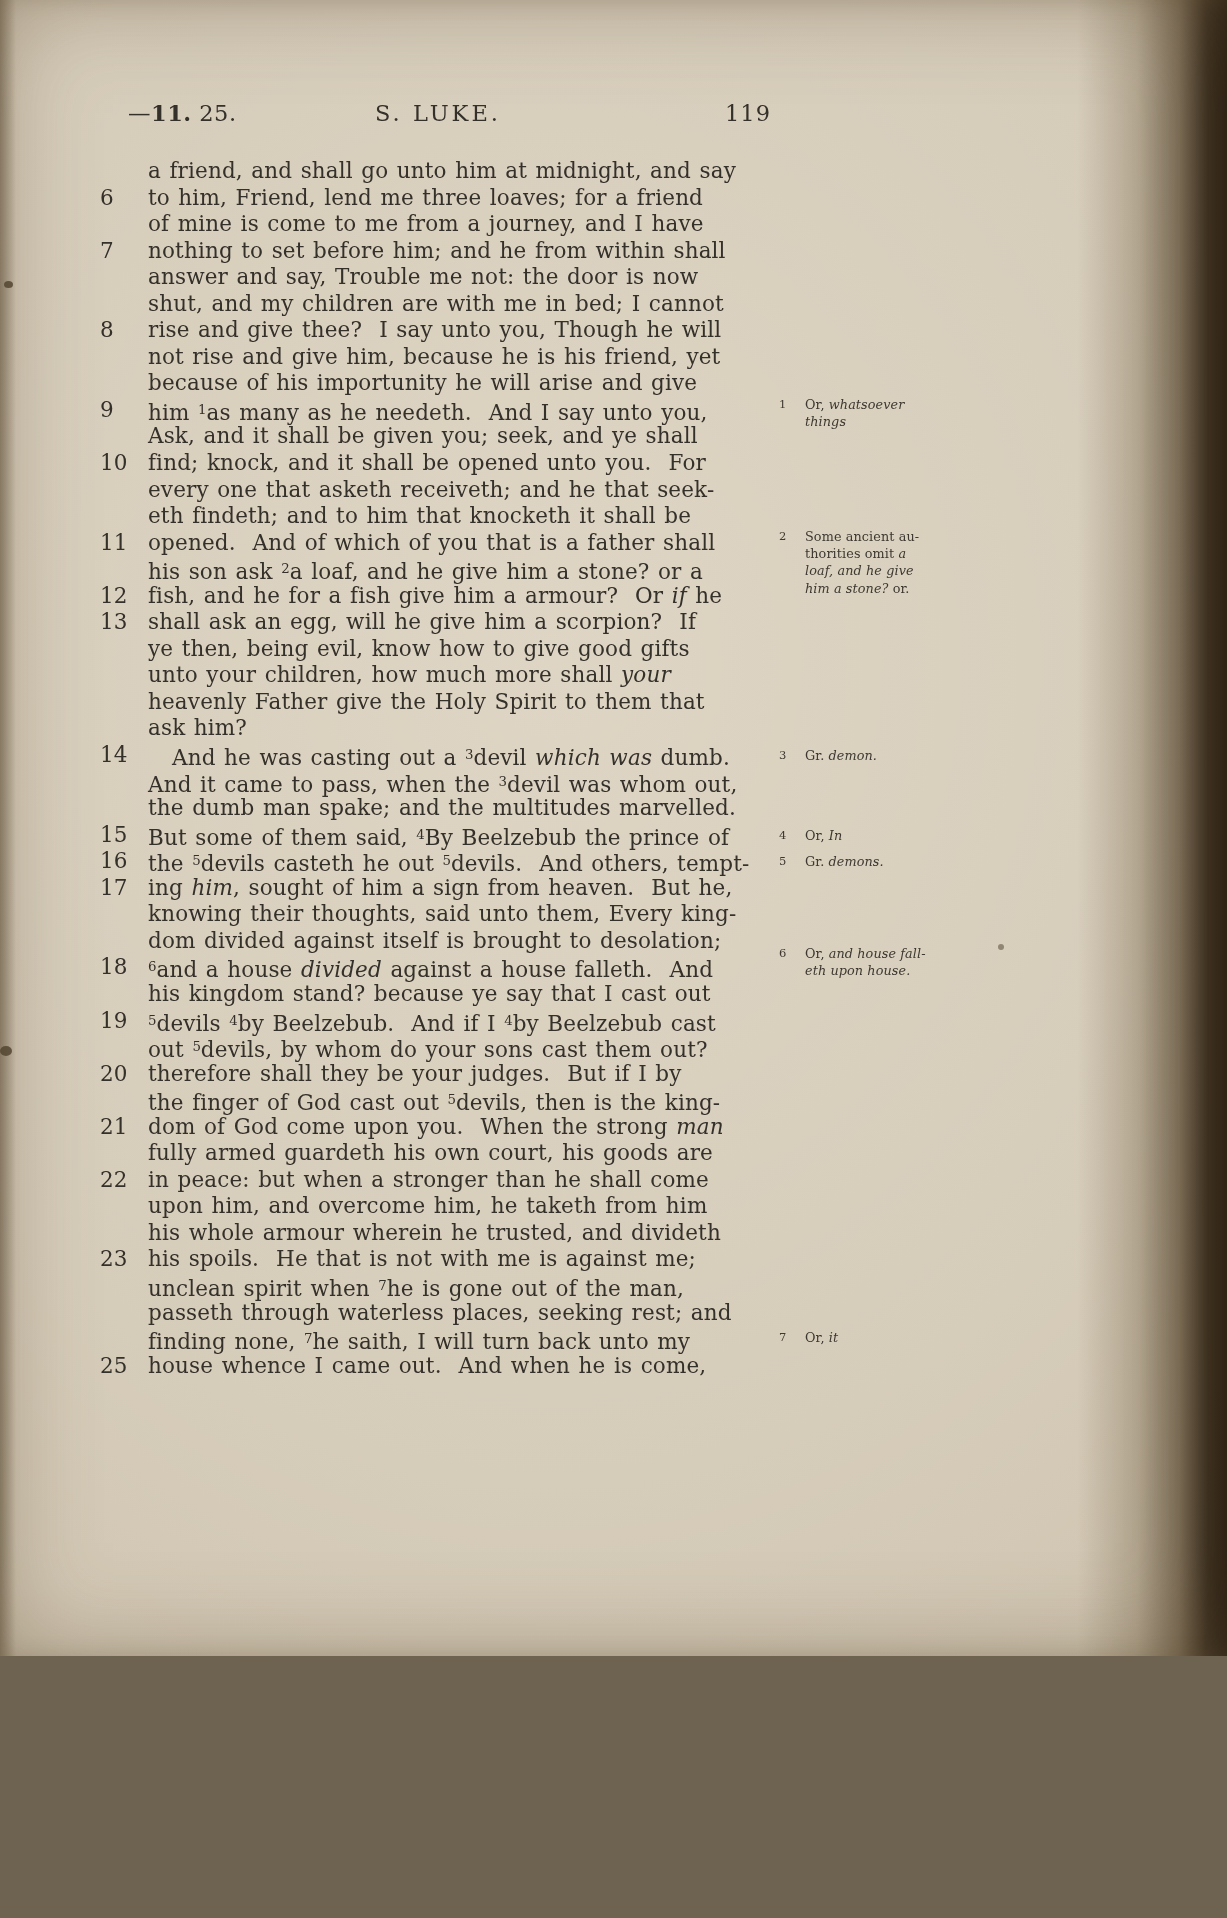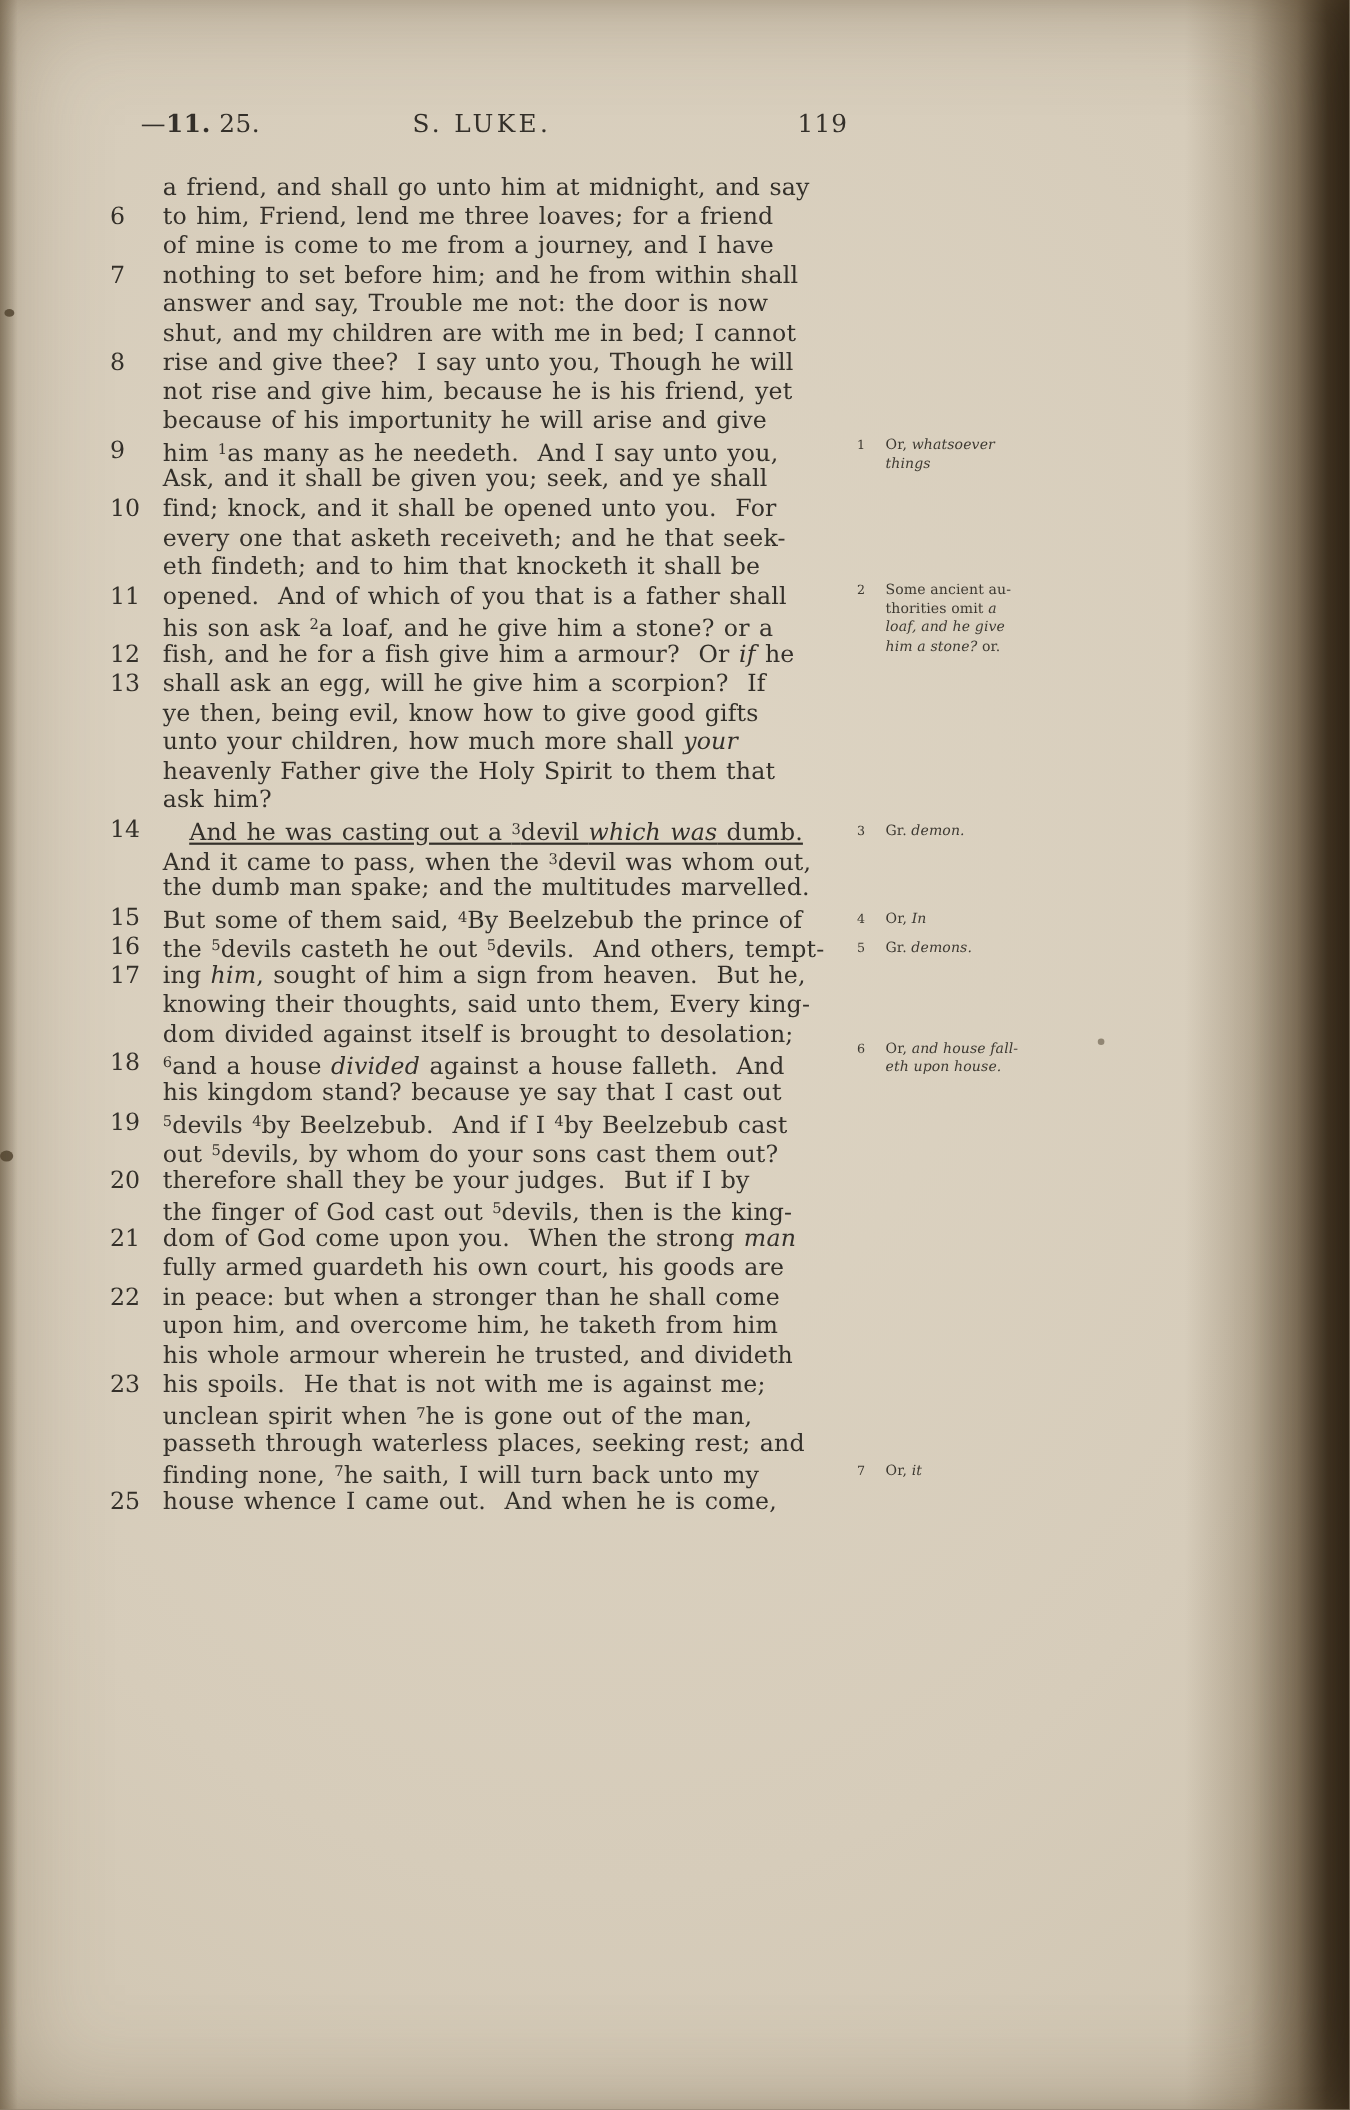--- a/index.html
+++ b/index.html
@@ -1,18 +1,18 @@
 <!DOCTYPE html>
 <html style="--paper: #d6ccba; --ink: #34302a; --note-ink: #3d3931; --book-edge-dark: #1d140a;"><head>
 <meta charset="utf-8">
 <style>
   html, body { margin: 0; padding: 0; background: #6e6250; }
   .page {
     position: relative;
-    width: 1227px; height: 1918px;
+    width: 1227px; height: 1656px;
     overflow: hidden;
     background: radial-gradient(ellipse 130% 110% at 45% 40%,
                 #ded5c4 0%, #d6ccba 45%, #ccc1ac 78%, #b9ac92 100%);
     font-family: "DejaVu Serif", "Liberation Serif", serif;
     color: var(--ink, #34302a);
   }
   .vignette {
     position: absolute; inset: 0; pointer-events: none;
     box-shadow: inset 0 0 95px rgba(100,82,55,.42), inset 0 0 20px rgba(100,82,55,.22);
   }
@@ -39,21 +39,21 @@
   .h-center { position: absolute; left: 0; right: 0; top: 0; text-align: center; letter-spacing: 3px; }
   .h-right  { position: absolute; right: 2px; top: 0; letter-spacing: 1px; }
 
   .text-block {
     position: absolute; left: 100px; top: 158px; width: 690px;
     font-size: 21.5px;
   }
   .line  { display: flex; height: 26.55px; line-height: 26.55px; gap: 15px; }
   .vnum  { flex: 0 0 33px; white-space: pre; }
   .ltext { white-space: pre; letter-spacing: .15px; word-spacing: 1.5px; }
-  .ltext.indent { padding-left: 24px; text-decoration: underline; }
+  .ltext.indent { padding-left: 24px; }
 
   .notes { position: absolute; left: 779px; top: 0; width: 165px; height: 100%; color: var(--note-ink, #3d3931); }
   .note  { position: absolute; left: 0; display: flex; }
   .note-num  { flex: 0 0 14px; font-size: 11.5px; line-height: 17.2px; }
   .note-text { font-size: 12.8px; line-height: 17.2px; white-space: nowrap; letter-spacing: .1px; margin-left: 12px; }
 
   .s-i   { font-style: italic; }
   .s-b   { font-weight: bold; }
   .s-sup { font-size: .62em; vertical-align: .45em; letter-spacing: 0; }
 </style>

